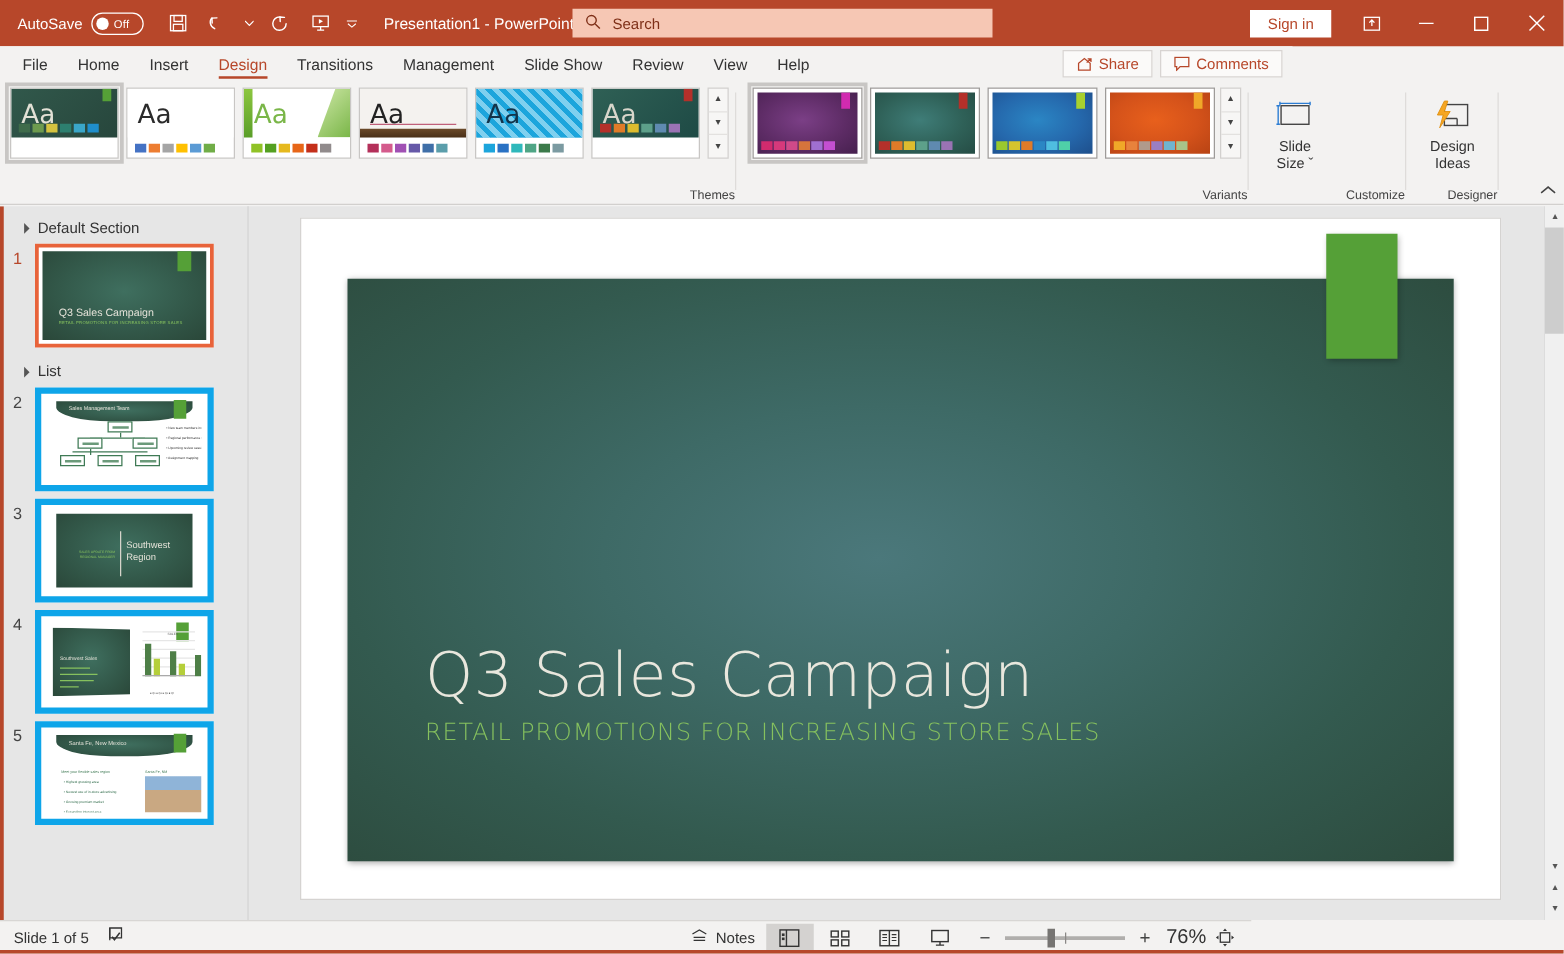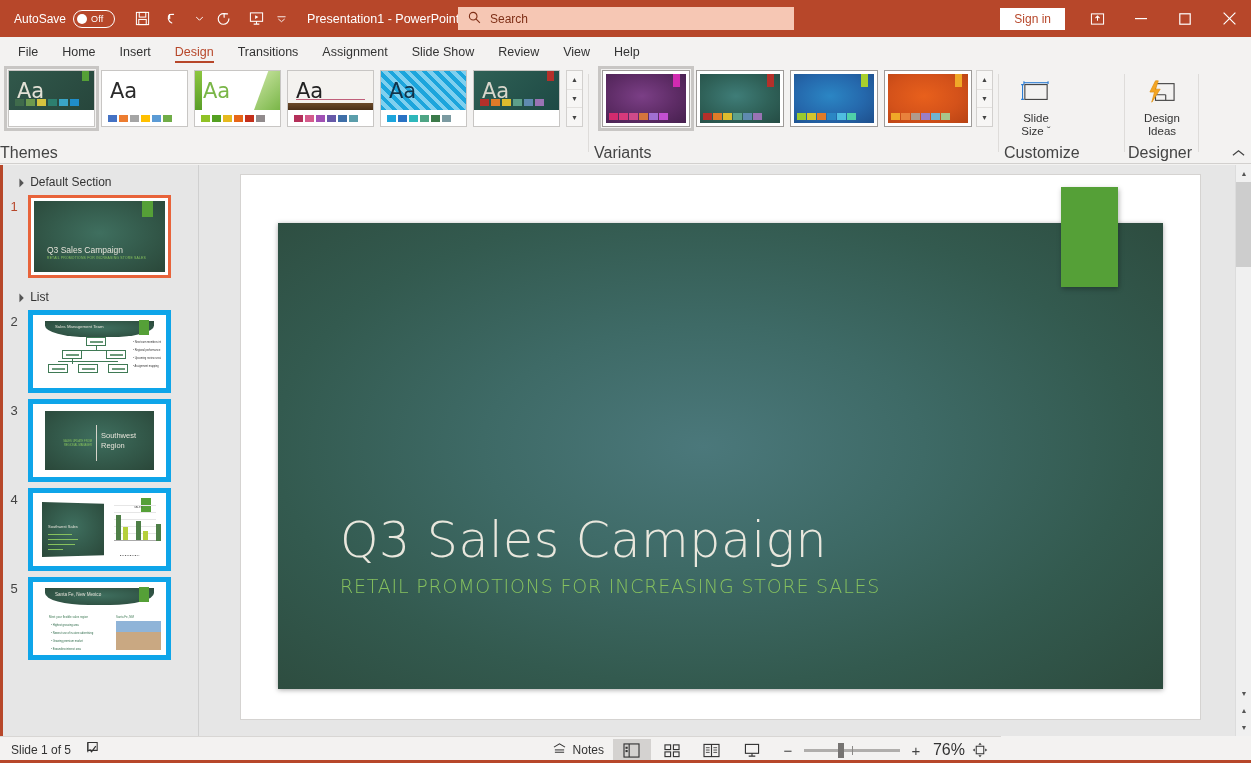--- a/index.html
+++ b/index.html
@@ -68,22 +68,22 @@
     border: 1px solid #d8d4d2; background: #fbfaf9; padding: 3px 10px; cursor: pointer;
   }
 
   
   .ribbon {
     position: absolute; top: 66px; left: 0; width: 1251px; height: 98px;
     background: #f3f2f1; border-bottom: 1px solid #d2d0ce;
   }
   .grp { position: absolute; top: 0; height: 98px; }
   .grp-label {
-    position: absolute; bottom: 2px; width: 100%; text-align: left;
-    font-size: 16px; color: #444;
+    position: absolute; bottom: 2px; width: 100%; text-align: right;
+    font-size: 10px; color: #444;
   }
   .grp-sep { position: absolute; top: 8px; width: 1px; height: 78px; background: #dedcda; }
 
   
   #grp-themes { left: 0; width: 588px; }
   .gallery {
     position: absolute; top: 4px; left: 8px; display: flex; gap: 6px;
     background: #f3f2f1;
   }
   .thumb {
@@ -328,26 +328,41 @@
     </div>
   </div>
 
   <div class="tabbar">
     <div id="tabs-host" style="display:flex;align-items:center">
         <div class="tab">File</div>
         <div class="tab">Home</div>
         <div class="tab">Insert</div>
         <div class="tab active">Design</div>
         <div class="tab">Transitions</div>
-        <div class="tab">Assignment</div>
+        <div class="tab">Management</div>
         <div class="tab">Slide Show</div>
         <div class="tab">Review</div>
         <div class="tab">View</div>
         <div class="tab">Help</div>
       </div>
+    <div class="tabbar-right">
+      <div class="pillbtn">
+        <svg width="13" height="13" viewBox="0 0 14 14" fill="none" stroke="#b7472a" stroke-width="1.1">
+          <path d="M2 12 V6 L7 2 L12 6 V12 Z"></path>
+            <path d="M9 5.5 L12.5 2.2 M9.8 2.2 H12.7 V5"></path>
+        </svg>
+        <span>Share</span>
+      </div>
+      <div class="pillbtn">
+        <svg width="13" height="12" viewBox="0 0 14 13" fill="none" stroke="#b7472a" stroke-width="1.1">
+          <path d="M1 1 H13 V9 H5.5 L2.5 12 V9 H1 Z"></path>
+        </svg>
+        <span>Comments</span>
+      </div>
+    </div>
   </div>
 
   <div class="ribbon">
 
     <div class="grp" id="grp-themes">
       <div class="gallery" id="themes-host">
           <div class="thumb sel">
             <div class="th-top" style="background: linear-gradient(135deg, rgb(49, 88, 75), rgb(39, 70, 60));">
               <div class="th-aa" style="color: rgb(227, 225, 214);">Aa</div>
               <div style="position: absolute; right: 5px; top: 0px; width: 7px; height: 10px; background: rgb(85, 160, 55);"></div>

